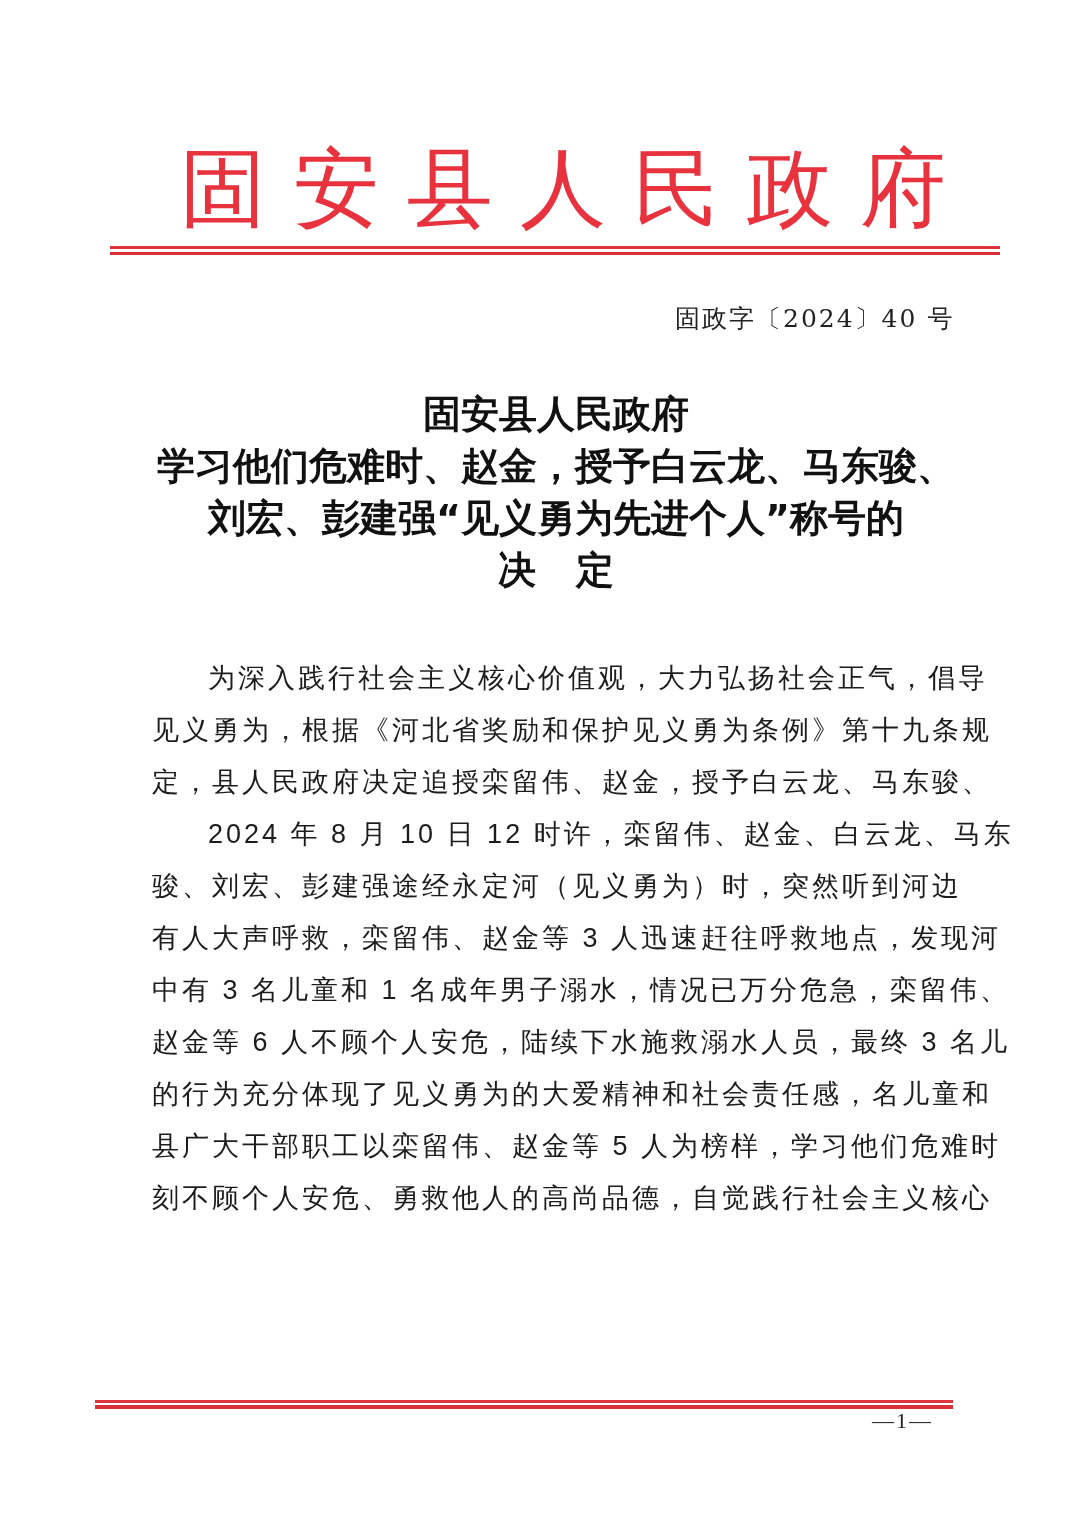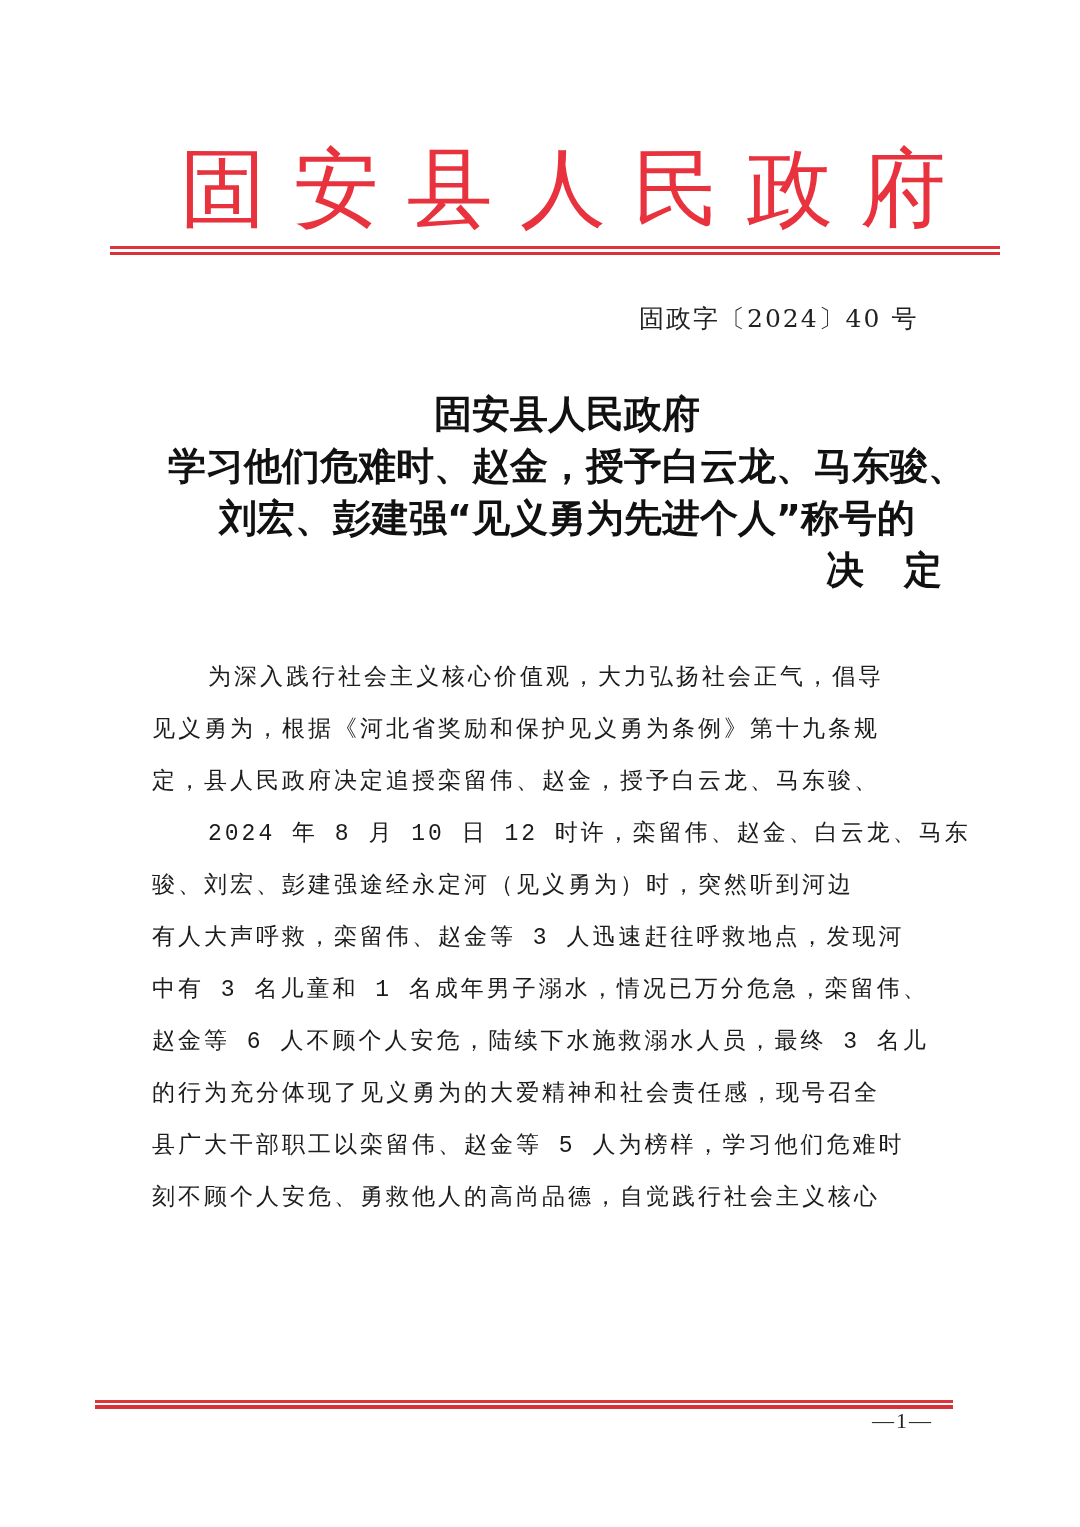--- a/index.html
+++ b/index.html
@@ -6,29 +6,29 @@
   body { width: 1080px; height: 1527px; position: relative; overflow: hidden;
          font-family: "DejaVu Serif", "Liberation Serif", serif; color: #1a1a1a; }
   .masthead { position: absolute; left: 178px; top: 138px; width: 770px;
               display: flex; justify-content: space-between;
               font-family: "DejaVu Serif", serif; font-size: 86px; line-height: 100px;
               color: #e8333f; font-weight: normal; }
   .masthead span { display: inline-block; width: 90px; text-align: center; }
   .rule-top { position: absolute; left: 110px; top: 246px; width: 890px; height: 10px; }
   .rule-top .l1 { position: absolute; left: 0; top: 0; width: 100%; height: 3px; background: #e0343d; }
   .rule-top .l2 { position: absolute; left: 0; top: 6px; width: 100%; height: 3px; background: #d9303a; }
-  .docno { position: absolute; left: 639px; top: 302px; font-size: 25px; letter-spacing: 2px;
+  .docno { position: absolute; left: 675px; top: 302px; font-size: 25px; letter-spacing: 2px;
            color: #222; font-family: "DejaVu Serif", serif; }
-  .title { position: absolute; left: 152px; top: 388px; width: 830px; text-align: center;
+  .title { position: absolute; left: 141px; top: 388px; width: 830px; text-align: center;
            font-family: "DejaVu Sans", sans-serif; font-weight: bold; font-size: 38px;
            line-height: 52px; color: #111; }
   .title div { white-space: nowrap; }
-  .title .decide { letter-spacing: 40px; padding-left: 40px; text-align: right; }
+  .title .decide { letter-spacing: 40px; padding-left: 40px; }
   .body { position: absolute; left: 152px; top: 652px; width: 808px;
-          font-family: Liberation Mono, monospace; font-size: 23px; line-height: 52px;
+          font-family: Liberation Sans, sans-serif; font-size: 27px; line-height: 52px;
           color: #1c1c1c; text-align: justify; }
   .body .line { white-space: nowrap; height: 52px; letter-spacing: 3px; }
   .body .indent { padding-left: 56px; }
   .rule-bottom { position: absolute; left: 95px; top: 1400px; width: 858px; height: 10px; }
   .rule-bottom .l1 { position: absolute; left: 0; top: 0; width: 100%; height: 3px; background: #e0343d; }
   .rule-bottom .l2 { position: absolute; left: 0; top: 5px; width: 100%; height: 4px; background: #d9303a; }
   .pageno { position: absolute; left: 872px; top: 1408px; font-size: 22px; color: #222;
             font-family: "Liberation Serif", serif; letter-spacing: 2px; }
 </style>
 </head>
@@ -60,21 +60,21 @@
 
 <div class="body">
   <div class="line indent">为深入践行社会主义核心价值观，大力弘扬社会正气，倡导</div>
   <div class="line">见义勇为，根据《河北省奖励和保护见义勇为条例》第十九条规</div>
   <div class="line">定，县人民政府决定追授栾留伟、赵金，授予白云龙、马东骏、</div>
   <div class="line indent">2024 年 8 月 10 日 12 时许，栾留伟、赵金、白云龙、马东</div>
   <div class="line">骏、刘宏、彭建强途经永定河（见义勇为）时，突然听到河边</div>
   <div class="line">有人大声呼救，栾留伟、赵金等 3 人迅速赶往呼救地点，发现河</div>
   <div class="line">中有 3 名儿童和 1 名成年男子溺水，情况已万分危急，栾留伟、</div>
   <div class="line">赵金等 6 人不顾个人安危，陆续下水施救溺水人员，最终 3 名儿</div>
-  <div class="line">的行为充分体现了见义勇为的大爱精神和社会责任感，现号召全</div>
+  <div class="line">的行为充分体现了见义勇为的大爱精神和社会责任感，名儿童和</div>
   <div class="line">县广大干部职工以栾留伟、赵金等 5 人为榜样，学习他们危难时</div>
   <div class="line">刻不顾个人安危、勇救他人的高尚品德，自觉践行社会主义核心</div>
 </div>
 
 <div class="rule-bottom">
   <div class="l1"></div>
   <div class="l2"></div>
 </div>
 
 <div class="pageno">—1—</div>

